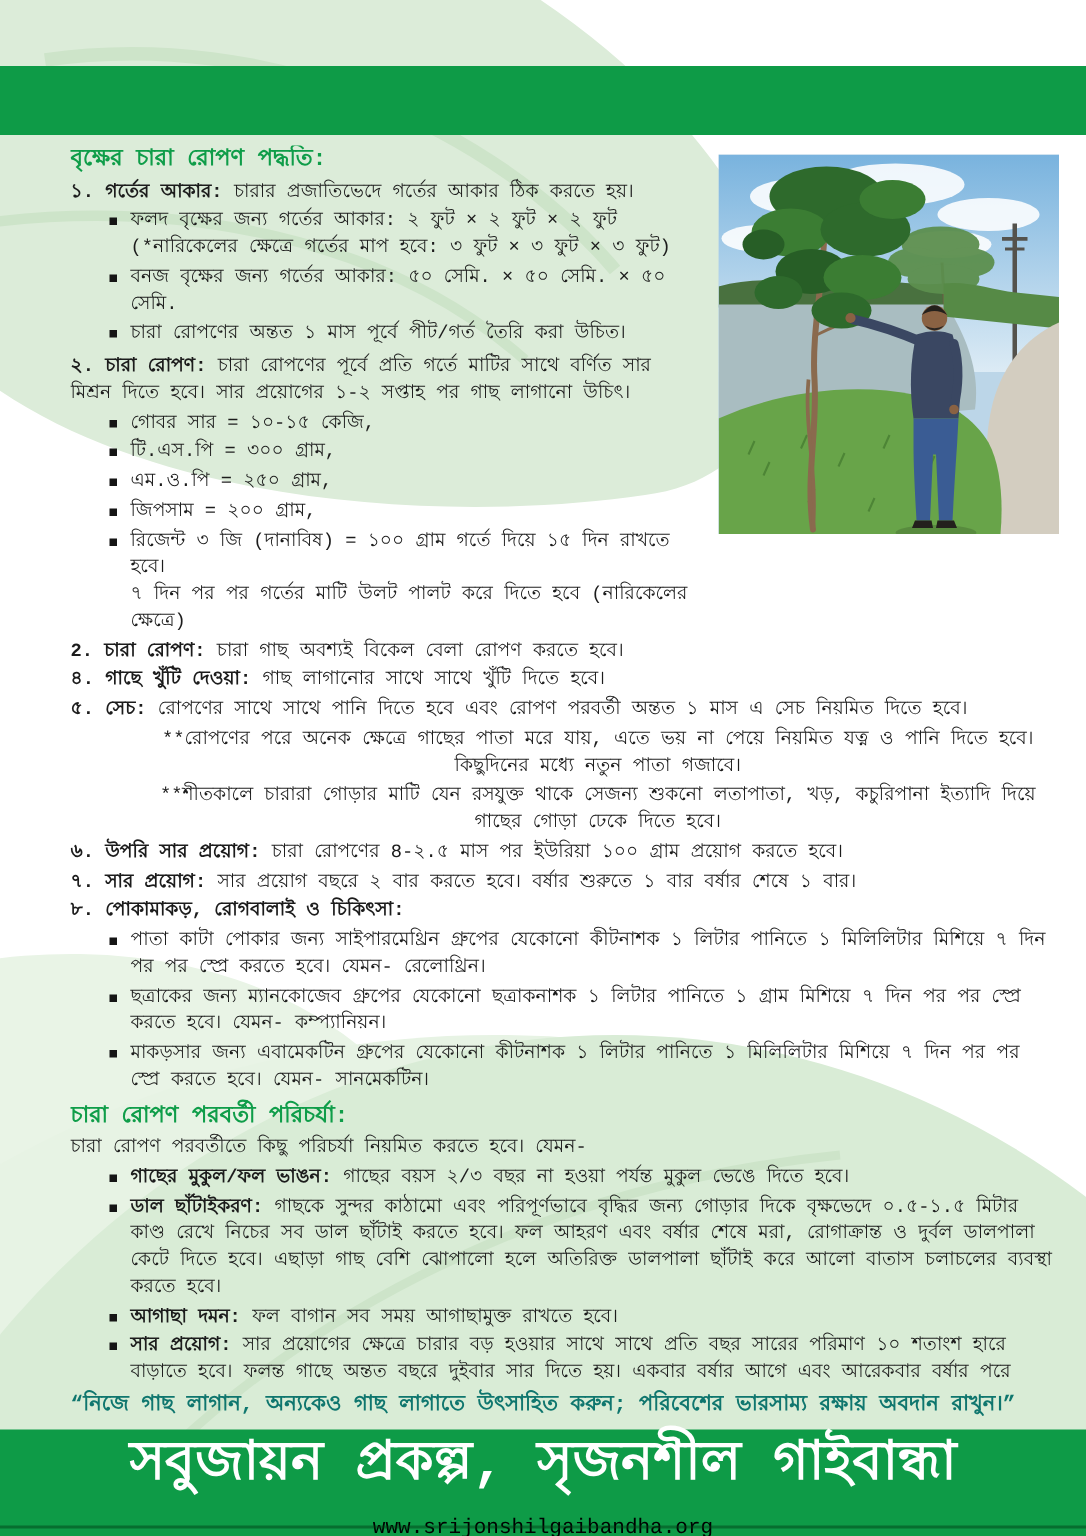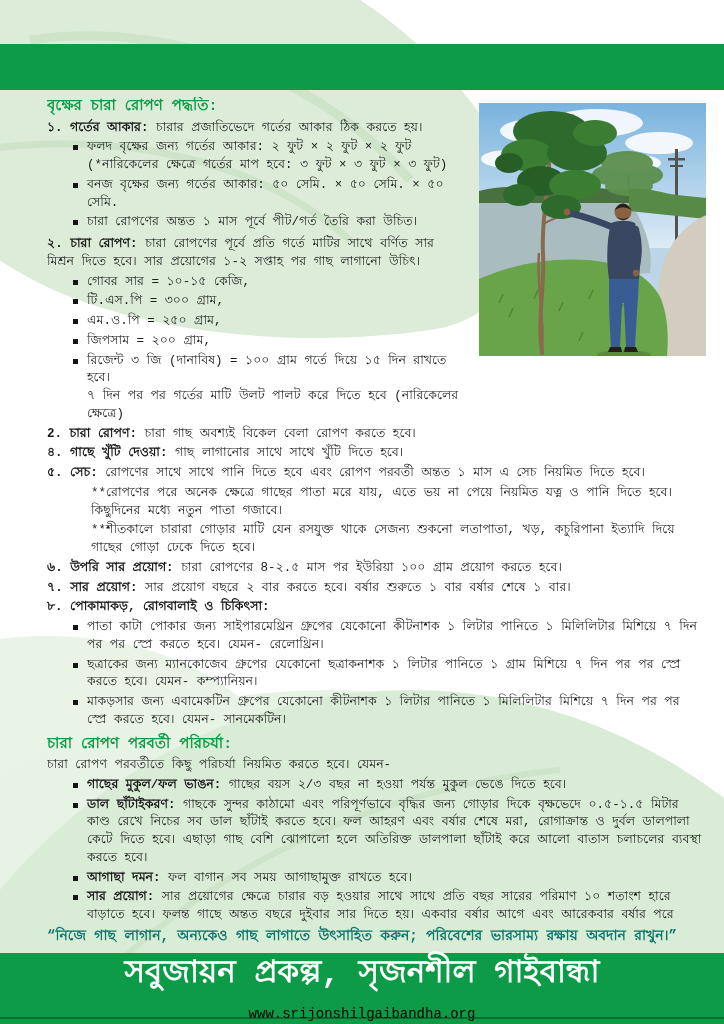--- a/index.html
+++ b/index.html
@@ -26,31 +26,31 @@
     color:#0f9d49; font-size:15px; font-weight:bold; margin:0 0 3px; line-height:1.3;
   }
   .item { margin:0 0 2px; font-size:12.5px; line-height:1.42; }
   .item b { font-weight:bold; }
   .bullet { display:flex; margin:0 0 2px; }
   .sq {
     flex:0 0 auto; width:5px; height:5px; background:#151515;
     margin:6px 9px 0 26px;
   }
   .bt { margin:0; font-size:12.5px; line-height:1.42; flex:1; }
-  .note { margin:0 0 2px 44px; font-size:12.5px; line-height:1.42; }
+  .note { margin:0 0 2px 44px; font-size:12.5px; line-height:1.42;text-align:center; }
   .quote {
     position:absolute; left:0; right:0; top:924px; z-index:2;
     text-align:center; color:#0f766e; font-weight:bold; font-size:14px;
   }
   .footer {
     position:absolute; left:0; top:953px; width:100%; height:71px;
     background:#0e9b47; z-index:3; text-align:center;
   }
   .footer-title {
-    color:#ffffff; font-size:31px; font-weight:bold; margin-top:3px; line-height:1.15;
+    color:#ffffff; font-size:36px; font-weight:bold; margin-top:3px; line-height:1.15;
   }
   .footer-url { color:#000000; font-size:14px; margin-top:14px; }
   .footer-rule {
     position:absolute; left:0; bottom:5px; width:100%; height:2px;
     background:rgba(0,55,18,0.45);
   }
 </style>
 </head>
 <body>
 

